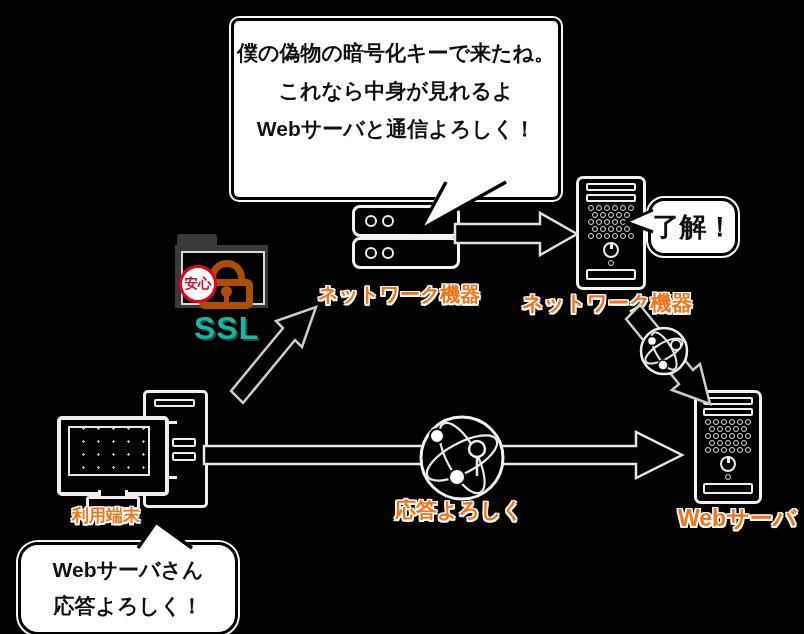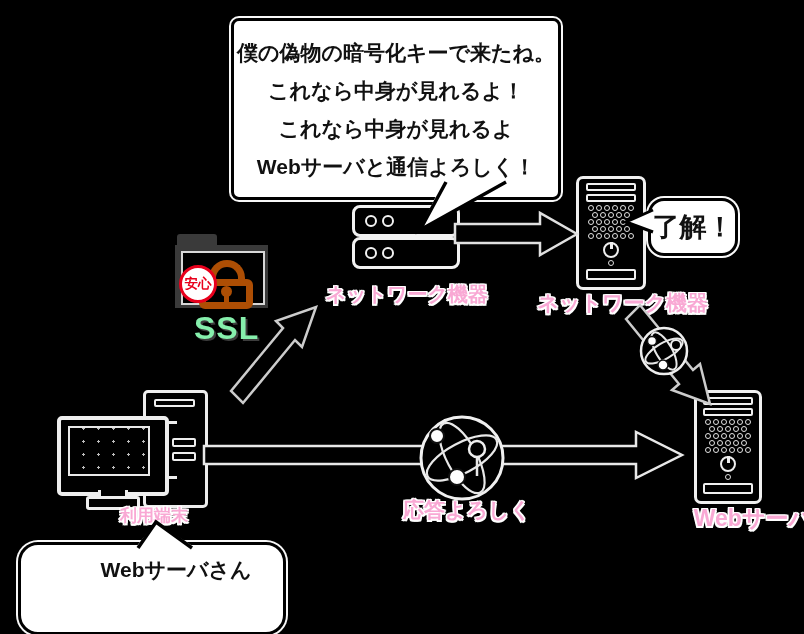--- a/index.html
+++ b/index.html
@@ -9,24 +9,24 @@
   svg.layer{position:absolute;left:0;top:0;pointer-events:none;}
 
   
   .bubble{position:absolute;background:#fff;border:3.5px solid #000;box-shadow:0 0 0 2px #f8f8f8;
           color:#111;font-weight:bold;text-align:center;z-index:5;}
   #bubble-intercept{left:231px;top:18px;width:324px;height:163px;border-radius:8px;
                     font-size:21px;line-height:38px;padding-top:13px;}
   #bubble-ack{left:648px;top:198px;width:84px;height:52px;border-radius:16px;
               font-size:27px;line-height:52px;}
   #bubble-request{left:18px;top:542px;width:214px;height:80px;border-radius:20px;
-                  font-size:21px;line-height:36px;padding-top:7px;padding-left:48px;}
-
-  
-  .olabel{position:absolute;color:#f9a8d4;font-weight:bold;text-align:right;z-index:2;
+                  font-size:21px;line-height:36px;padding-top:7px;}
+
+  
+  .olabel{position:absolute;color:#f97316;font-weight:bold;text-align:left;z-index:2;
     text-shadow:-1.5px -1.5px 0 #fff,1.5px -1.5px 0 #fff,-1.5px 1.5px 0 #fff,1.5px 1.5px 0 #fff,
                 0 -1.5px 0 #fff,0 1.5px 0 #fff,-1.5px 0 0 #fff,1.5px 0 0 #fff;}
 
   
   .eqbox{position:absolute;left:352px;width:102px;height:26px;background:#000;
          border:3px solid #f2f2f2;border-radius:8px;}
   .led{position:absolute;top:50%;transform:translateY(-50%);width:8px;height:8px;
        border:2px solid #f2f2f2;border-radius:50%;}
 
   
@@ -48,21 +48,21 @@
   #folder-body{left:175px;top:245px;width:93px;height:63px;background:#3a3a3a;}
   #folder-inner{left:181px;top:251px;width:80px;height:50px;background:#000;border:2.5px solid #d8d8d8;}
   #lock-shackle{left:209px;top:260px;width:22px;height:19px;border:7px solid #ad4e04;border-bottom:none;
                 border-radius:18px 18px 0 0;}
   #lock-body{left:199px;top:279px;width:40px;height:16px;background:#000;border:7px solid #ad4e04;border-radius:6px;}
   #lock-keyhole{left:221px;top:286px;width:11px;height:11px;background:#ad4e04;border-radius:50%;}
   #lock-stem{left:224px;top:295px;width:5px;height:9px;background:#ad4e04;}
   #badge-anshin{left:179px;top:265px;width:32px;height:32px;background:#fff;border:3.5px solid #e8001c;
     border-radius:50%;display:flex;align-items:center;justify-content:center;
     color:#e8001c;font-weight:bold;font-size:13.5px;z-index:2;}
-  #ssl-text{left:194px;top:310px;font-size:32px;font-weight:900;color:#86efac;letter-spacing:1px;
+  #ssl-text{left:194px;top:310px;font-size:32px;font-weight:900;color:#14b8a6;letter-spacing:1px;
             text-shadow:2px 2px 0 #3d3d3d;}
 
   
   #client-tower{left:143px;top:390px;width:59px;height:112px;background:#000;
                 border:3px solid #eee;border-radius:5px;}
   .cslot{position:absolute;border:2px solid #eee;border-radius:2px;background:#000;}
   #client-bracket{left:158px;top:421px;width:16px;height:52px;border-left:3px solid #eee;
                   border-top:3px solid #eee;border-bottom:3px solid #eee;}
   #monitor{left:57px;top:416px;width:104px;height:72px;background:#000;border:4px solid #eee;border-radius:5px;}
   #screen{position:absolute;left:7px;top:6px;width:78px;height:46px;border:2.5px solid #e8e8e8;
@@ -249,31 +249,31 @@
       <ellipse cx="664" cy="351" rx="21" ry="8" fill="none" stroke="#e8e8e8" stroke-width="2" transform="rotate(-30 664 351)"></ellipse>
       <ellipse cx="664" cy="351" rx="21" ry="8" fill="none" stroke="#e8e8e8" stroke-width="2" transform="rotate(60 664 351)"></ellipse>
       <circle cx="652" cy="341" r="4.5" fill="#fff" stroke="#111" stroke-width="1.5"></circle>
       <circle cx="676" cy="345" r="5" fill="#000" stroke="#eee" stroke-width="2"></circle>
       <circle cx="663" cy="365" r="5" fill="#fff" stroke="#111" stroke-width="1.5"></circle>
     </g>
   </svg>
 
   <div class="bubble" id="bubble-intercept">
     <div>僕の偽物の暗号化キーで来たね。</div>
-    <div>これなら中身が見れるよ！</div>
     <div>これなら中身が見れるよ</div>
     <div>Webサーバと通信よろしく！</div>
   </div>
 
   <div class="bubble" id="bubble-ack">
     <span>了解！</span>
   </div>
 
   <div class="bubble" id="bubble-request">
     <div>Webサーバさん</div>
+    <div>応答よろしく！</div>
   </div>
 
   <svg class="layer" width="804" height="634" style="z-index:6;">
     <g>
       <polygon points="444,179 508,179 420,230" fill="#fff"></polygon>
       <path d="M446,182 L420,230 L506,182" fill="none" stroke="#000" stroke-width="3.5"></path>
     </g>
     <g>
       <polygon points="653,210 653,232 626,222" fill="#fff"></polygon>
       <path d="M653,210 L626,222 L653,232" fill="none" stroke="#000" stroke-width="3"></path>

